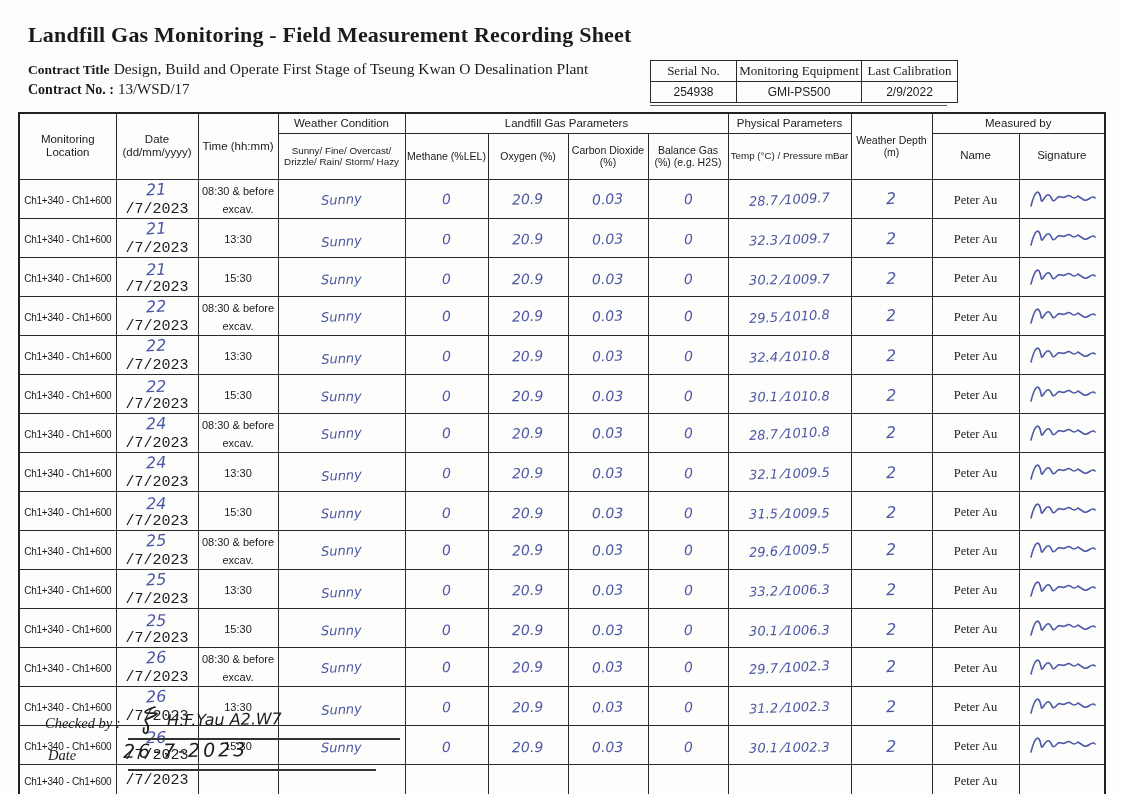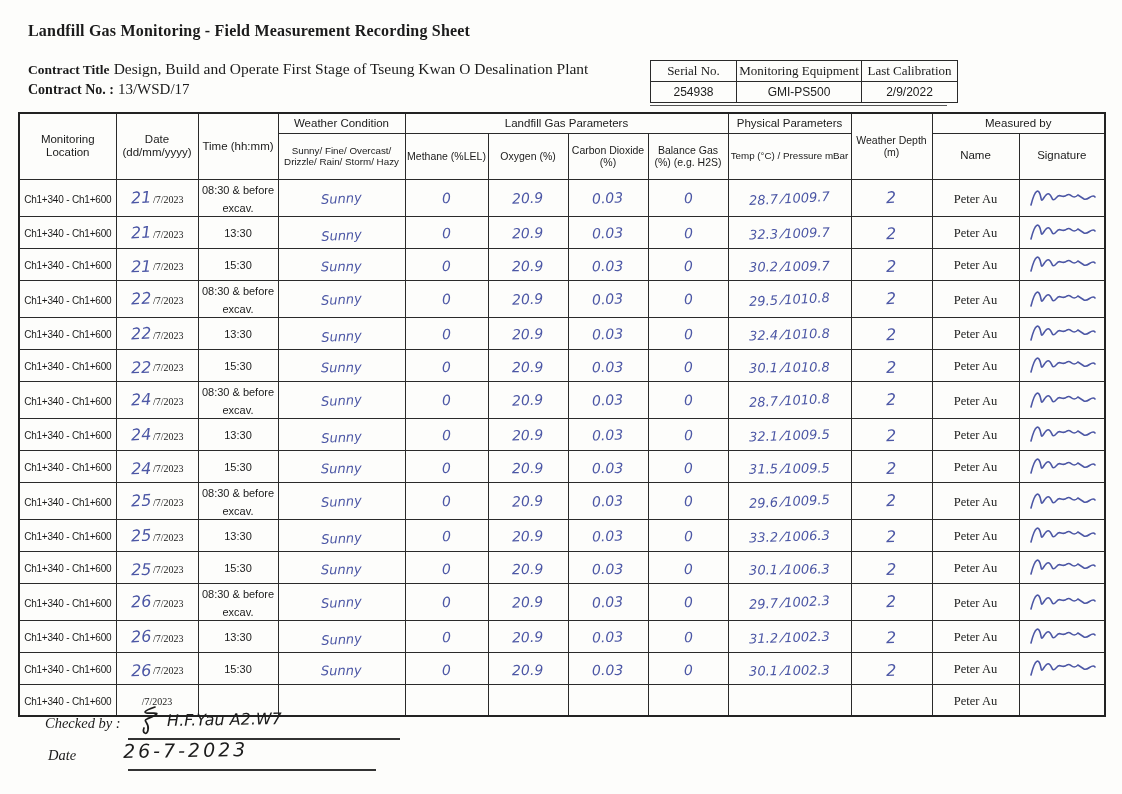--- a/index.html
+++ b/index.html
@@ -1,20 +1,20 @@
 <!DOCTYPE html>
 <html style="--ink: #4c57a5;"><head>
 <meta charset="utf-8">
 <style>
   html,body{margin:0;padding:0;background:#ffffff;}
   .sheet{position:relative;width:1122px;height:794px;background:#fdfdfb;overflow:hidden;
          font-family:"Liberation Serif", serif;color:#1b1b1b;}
 
   
-  .title{position:absolute;left:28px;top:22px;margin:0;font-size:16px;font-weight:bold;
+  .title{position:absolute;left:28px;top:22px;margin:0;font-size:22px;font-weight:bold;
          font-family:"Liberation Serif", serif;letter-spacing:.2px;}
   .contract-line{position:absolute;left:28px;top:60px;white-space:nowrap;}
   .contract-line .lbl{font-weight:bold;font-size:13.5px;}
   .contract-line .val{font-size:15.5px;}
   .contract-line2{position:absolute;left:28px;top:80px;white-space:nowrap;}
   .contract-line2 .lbl{font-weight:bold;font-size:14px;}
   .contract-line2 .val{font-size:15px;}
 
   
   .equip{position:absolute;left:650px;top:60px;border-collapse:collapse;table-layout:fixed;
@@ -30,21 +30,21 @@
   .main th,.main td{border:1px solid #2a2a2a;text-align:center;vertical-align:middle;
         padding:0 1px;font-weight:normal;overflow:visible;}
   .main{border:2px solid #222;}
   .main thead tr.gr{height:20px;}
   .main thead tr.sub{height:46px;}
   .main thead th{font-family:"Liberation Sans", sans-serif;font-size:11.5px;line-height:1.15;}
   .main thead th.small{font-size:10.5px;}
   .main thead th.xsmall{font-size:9.8px;}
   .main tbody tr{height:32px;}
 
-  .printed{font-family:Liberation Serif, serif;font-size:10px;margin-top:36px;}
+  .printed{font-family:Liberation Mono, monospace;font-size:15px;margin-top:36px;}
   .printed-sm{font-family:"Liberation Sans", sans-serif;font-size:10px;letter-spacing:-.2px;white-space:nowrap;}
   .c-time{font-family:"Liberation Sans", sans-serif;font-size:11px;line-height:1.2;}
   .c-name{font-family:"Liberation Serif", serif;font-size:12.5px;}
 
   
   .hw{font-family:"DejaVu Sans", sans-serif;font-style:italic;color:var(--ink,#4c57a5);
       font-size:14px;display:inline-block;transform:rotate(-2deg) translateY(1px);}
   .hw-day{font-size:16px;transform:rotate(-3deg);margin-right:2px;}
   .hw-weather{font-size:13px;transform:rotate(-3deg) translateY(3px);}
   .hw-big{font-size:16px;}

